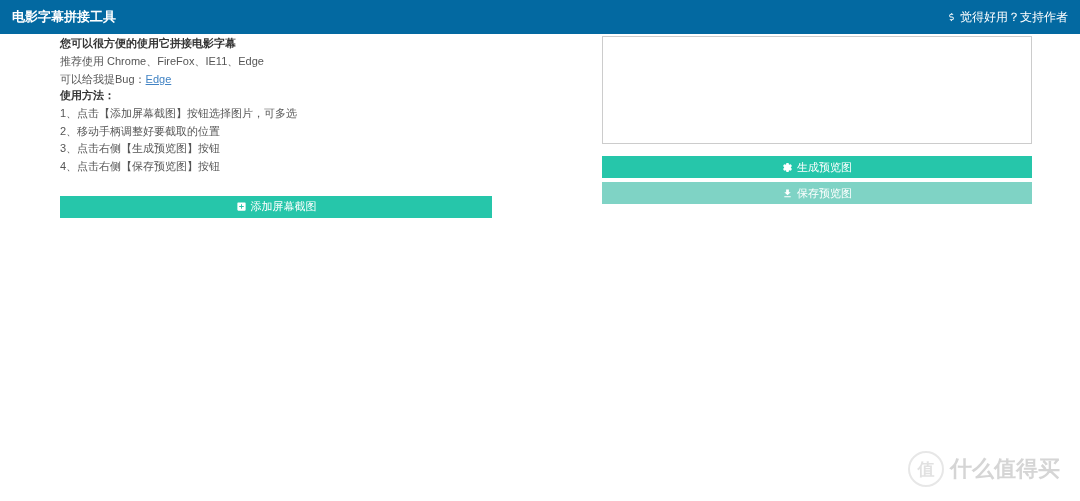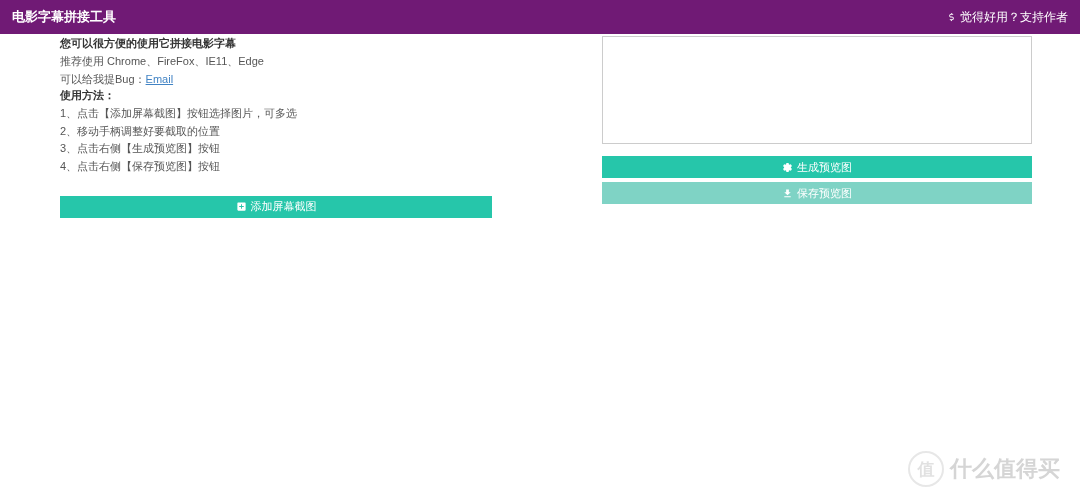--- a/index.html
+++ b/index.html
@@ -1,19 +1,19 @@
 <!DOCTYPE html>
 <html><head>
   <meta charset="utf-8">
   <style>
     * { margin: 0; padding: 0; box-sizing: border-box; }
     body { font-family: Arial, "Microsoft YaHei", sans-serif; font-size: 12px; background: #fff; color: #333; }
     
     .header {
-      background: #701a75;
+      background: #0369a1;
       color: #fff;
       height: 34px;
       display: flex;
       align-items: center;
       justify-content: space-between;
       padding: 0 12px;
     }
     .header-title { font-size: 13px; font-weight: bold; }
     .header-link { color: #fff; font-size: 12px; text-decoration: none; display: flex; align-items: center; gap: 3px; }
     
@@ -93,21 +93,21 @@
     </span>
     <span>觉得好用？支持作者</span>
   </a>
 </div>
 
 <div class="container">
   <div class="left-col">
     <div class="intro-bold">您可以很方便的使用它拼接电影字幕</div>
     <div class="intro-line">推荐使用 Chrome、FireFox、IE11、Edge</div>
     <div class="intro-line">
-      <span>可以给我提Bug：</span><a href="#">Email</a>
+      <span>可以给我提Bug：</span><a href="#">Edge</a>
     </div>
 
     <div class="usage-title">使用方法：</div>
     <div class="usage-item">1、点击【添加屏幕截图】按钮选择图片，可多选</div>
     <div class="usage-item">2、移动手柄调整好要截取的位置</div>
     <div class="usage-item">3、点击右侧【生成预览图】按钮</div>
     <div class="usage-item">4、点击右侧【保存预览图】按钮</div>
 
     <button class="btn btn-add">
       <span class="icon">

